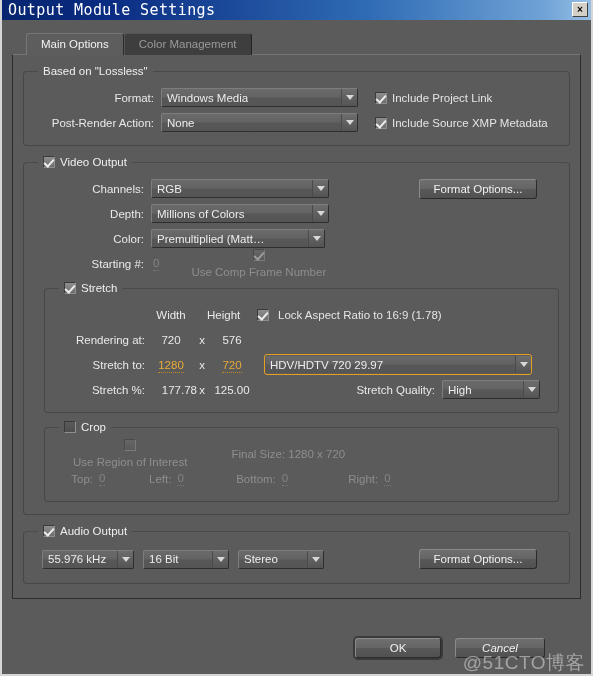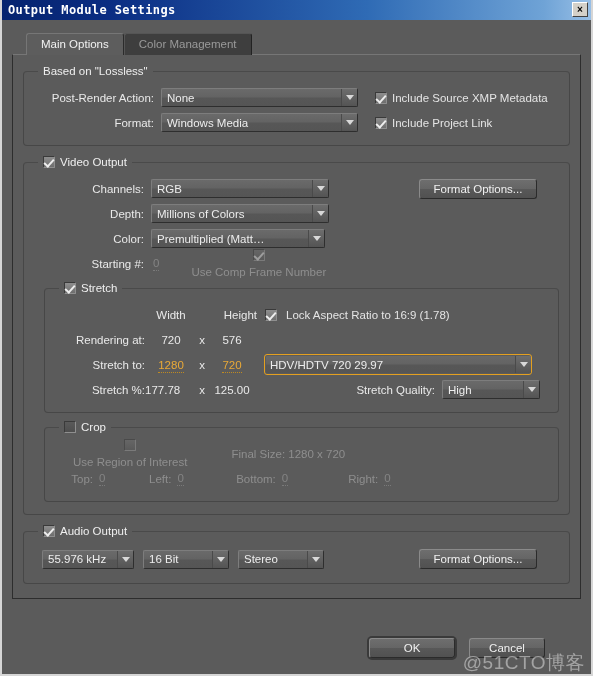--- a/index.html
+++ b/index.html
@@ -30,22 +30,22 @@
     height: 20px;
     background: linear-gradient(to right, #06246f 0%, #0a2c82 18%, #2f6bb5 62%, #6fa3d6 92%, #98bfe6 100%);
     display: flex;
     align-items: center;
     padding: 0 2px 0 6px;
     flex: 0 0 20px;
     position: relative;
   }
   .title-text {
     font-family: "DejaVu Sans Mono", monospace;
-    font-size: 12px;
-    font-weight: bold;
+    font-size: 15px;
+    font-weight: normal;
     color: #ffffff;
     letter-spacing: 0.4px;
     white-space: nowrap;
   }
   .close-btn {
     position: absolute;
     right: 3px; top: 2px;
     width: 16px; height: 15px;
     background: #d4d0c8;
     border: 1px solid;
@@ -288,39 +288,39 @@
     </div>
 
     <div class="tabpanel">
 
       <fieldset class="grp">
         <legend>
           <span>Based on "Lossless"</span>
         </legend>
         <div class="grp-inner">
           <div class="row">
+            <span class="lbl" style="width:120px;">Format:</span>
+            <div class="dd" style="width:197px; margin-left:7px;">
+              <span class="val">Windows Media</span>
+              <span class="arrow"></span>
+            </div>
+            <div class="cbwrap" style="margin-left:17px;">
+              <span class="cb on"></span>
+              <span>Include Project Link</span>
+            </div>
+          </div>
+          <div class="row">
             <span class="lbl" style="width:120px;">Post-Render Action:</span>
             <div class="dd" style="width:197px; margin-left:7px;">
               <span class="val">None</span>
               <span class="arrow"></span>
             </div>
             <div class="cbwrap" style="margin-left:17px;">
               <span class="cb on"></span>
               <span>Include Source XMP Metadata</span>
-            </div>
-          </div>
-          <div class="row">
-            <span class="lbl" style="width:120px;">Format:</span>
-            <div class="dd" style="width:197px; margin-left:7px;">
-              <span class="val">Windows Media</span>
-              <span class="arrow"></span>
-            </div>
-            <div class="cbwrap" style="margin-left:17px;">
-              <span class="cb on"></span>
-              <span>Include Project Link</span>
             </div>
           </div>
         </div>
       </fieldset>
 
       <fieldset class="grp">
         <legend>
           <span class="cb on"></span>
           <span>Video Output</span>
         </legend>
@@ -365,22 +365,22 @@
           <fieldset class="grp" style="margin:6px 0 8px 10px;">
             <legend>
               <span class="cb on"></span>
               <span>Stretch</span>
             </legend>
             <div class="grp-inner">
               <div class="row">
                 <span style="width:90px;"></span>
                 <span class="static" style="width:52px; text-align:center;">Width</span>
                 <span style="width:10px;"></span>
-                <span class="static" style="width:50px; text-align:right;">Height</span>
-                <div class="cbwrap" style="margin-left:8px;gap:9px;">
+                <span class="static" style="width:50px; text-align:left;">Height</span>
+                <div class="cbwrap" style="gap:9px;">
                   <span class="cb on"></span>
                   <span>Lock Aspect Ratio to 16:9 (1.78)</span>
                 </div>
               </div>
 
               <div class="row">
                 <span class="lbl" style="width:90px;">Rendering at:</span>
                 <span class="static" style="width:52px; text-align:center;">720</span>
                 <span class="static" style="width:10px; text-align:center;">x</span>
                 <span class="static" style="width:50px; text-align:center;">576</span>
@@ -392,21 +392,21 @@
                 <span class="static" style="width:10px; text-align:center;">x</span>
                 <span style="width:50px; text-align:center;"><span class="num">720</span></span>
                 <div class="dd hilite" style="width:268px; height:21px; margin-left:7px;">
                   <span class="val">HDV/HDTV 720 29.97</span>
                   <span class="arrow"></span>
                 </div>
               </div>
 
               <div class="row">
                 <span class="lbl" style="width:90px;">Stretch %:</span>
-                <span class="static" style="width:52px; text-align:left;">177.78</span>
+                <span class="static" style="width:52px; text-align:right;">177.78</span>
                 <span class="static" style="width:10px; text-align:center;">x</span>
                 <span class="static" style="width:50px; text-align:center;">125.00</span>
                 <div class="spacer"></div>
                 <span class="lbl" style="margin-right:7px;">Stretch Quality:</span>
                 <div class="dd" style="width:98px;">
                   <span class="val">High</span>
                   <span class="arrow"></span>
                 </div>
                 <div style="width:8px;"></div>
               </div>
@@ -466,17 +466,17 @@
             <div style="width:22px;"></div>
           </div>
         </div>
       </fieldset>
 
     </div>
   </div>
 
   <div class="footer">
     <div class="btn default" style="width:86px;">OK</div>
-    <div class="btn" style="width:76px;">Cancel</div>
+    <div class="btn" style="width:90px;font-style:italic;">Cancel</div>
     <div class="watermark">@51CTO博客</div>
   </div>
 
 </div>
 
 </body></html>

